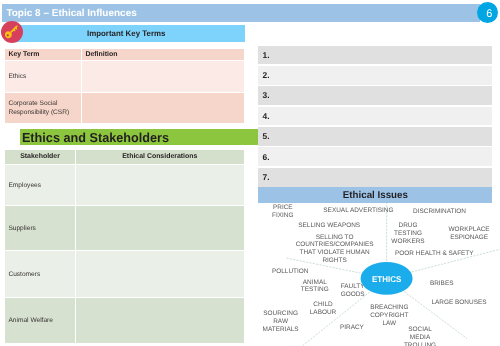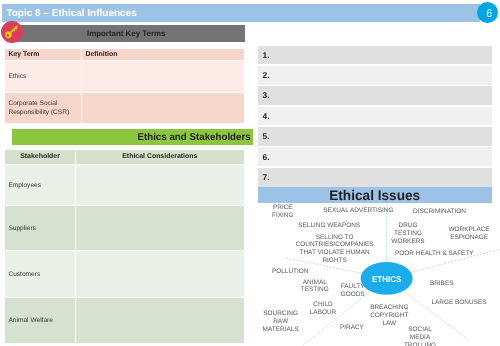--- a/index.html
+++ b/index.html
@@ -15,57 +15,57 @@
       font-size:10px;letter-spacing:0px;line-height:1;}
   #topic-badge{left:477.1px;top:2.2px;width:21px;height:21px;border-radius:50%;
       background:#00a5e3;color:#fff;font-size:11px;font-weight:normal;
       display:flex;align-items:center;justify-content:center;line-height:1;
       padding:3.6px 0 0 3.2px;box-sizing:border-box;}
 
   
   #key-circle{left:1px;top:21px;width:22px;height:22px;border-radius:50%;
       background:#d6405c;z-index:5;}
   #key-circle svg{position:absolute;left:0;top:0;}
-  #pink-bar{left:8px;top:25.3px;width:236.6px;height:16.5px;background:#737373;
+  #pink-bar{left:8px;top:25.3px;width:236.6px;height:16.5px;background:#7dd3fc;
       color:#231f20;font-size:8.1px;font-weight:bold;display:flex;
       align-items:center;justify-content:center;}
 
   table{border-collapse:collapse;position:absolute;table-layout:fixed;box-sizing:border-box;}
   td{box-sizing:border-box;}
   #kt-table{left:4px;top:47.5px;width:240.6px;}
   #kt-table td{border:1px solid #ffffff;padding:1.8px 3.4px 0 3.4px;font-size:6.6px;color:#3a3533;
       vertical-align:middle;line-height:8.8px;}
   #kt-table .hd{background:#f6d5ca;font-weight:bold;height:12.5px;font-size:6.95px;color:#231f20;}
   #kt-table .c1{background:#fbeae6;}
   #kt-table .c2{background:#f6d5ca;}
 
-  #green-bar{left:12px;top:129px;width:240.6px;height:16.2px;background:#8cc63e;
-      color:#231f20;font-size:10px;font-weight:bold;display:flex;
-      align-items:center;justify-content:flex-end;}
+  #green-bar{left:20px;top:129px;width:240.6px;height:16.2px;background:#8cc63e;
+      color:#231f20;font-size:13px;font-weight:bold;display:flex;
+      align-items:center;justify-content:flex-start;}
   #sh-table{left:4px;top:149px;width:240.6px;}
   #sh-table td{border:1px solid #ffffff;padding:1.8px 3.4px 0 3.4px;font-size:6.6px;color:#3a3533;
       vertical-align:middle;line-height:8.8px;}
   #sh-table .hd{background:#d5e0cc;font-weight:bold;height:15.3px;text-align:center;padding:0;font-size:6.95px;color:#231f20;}
   #sh-table .c1{background:#eaefe7;}
   #sh-table .c2{background:#d6e1d0;}
 
   
   #acting-hd{left:258px;top:24.8px;width:234px;height:16.5px;background:#b0adad;
       color:#231f20;font-size:7.9px;font-weight:bold;display:flex;align-items:center;
       justify-content:center;}
   .sq{display:inline-block;transform:scaleX(0.925);}
   .sq2{display:inline-block;transform:scaleX(0.975);}
   #acting-list{left:258px;top:45.6px;width:234px;}
   .act-row{height:18.7px;margin-bottom:1.7px;font-size:8.4px;font-weight:bold;color:#231f20;
       display:flex;align-items:center;padding:0 0 0.6px 4.6px;box-sizing:border-box;}
   .act-a{background:#e0e0e0;}
   .act-b{background:#f0f0f0;}
 
   #issues-bar{left:258px;top:187.2px;width:234px;height:16px;background:#9cc3e6;
-      color:#231f20;font-size:14px;font-weight:bold;display:flex;align-items:center;
+      color:#231f20;font-size:10px;font-weight:bold;display:flex;align-items:center;
       justify-content:center;}
 
   #diagram{left:255px;top:203px;width:245px;height:143px;}
   .w{position:absolute;font-size:6.45px;color:#58595b;white-space:pre;
      text-align:center;transform:translateX(-50%);}
   .wl{line-height:7.85px;height:7.85px;}
 </style>
 </head>
 <body>
 

